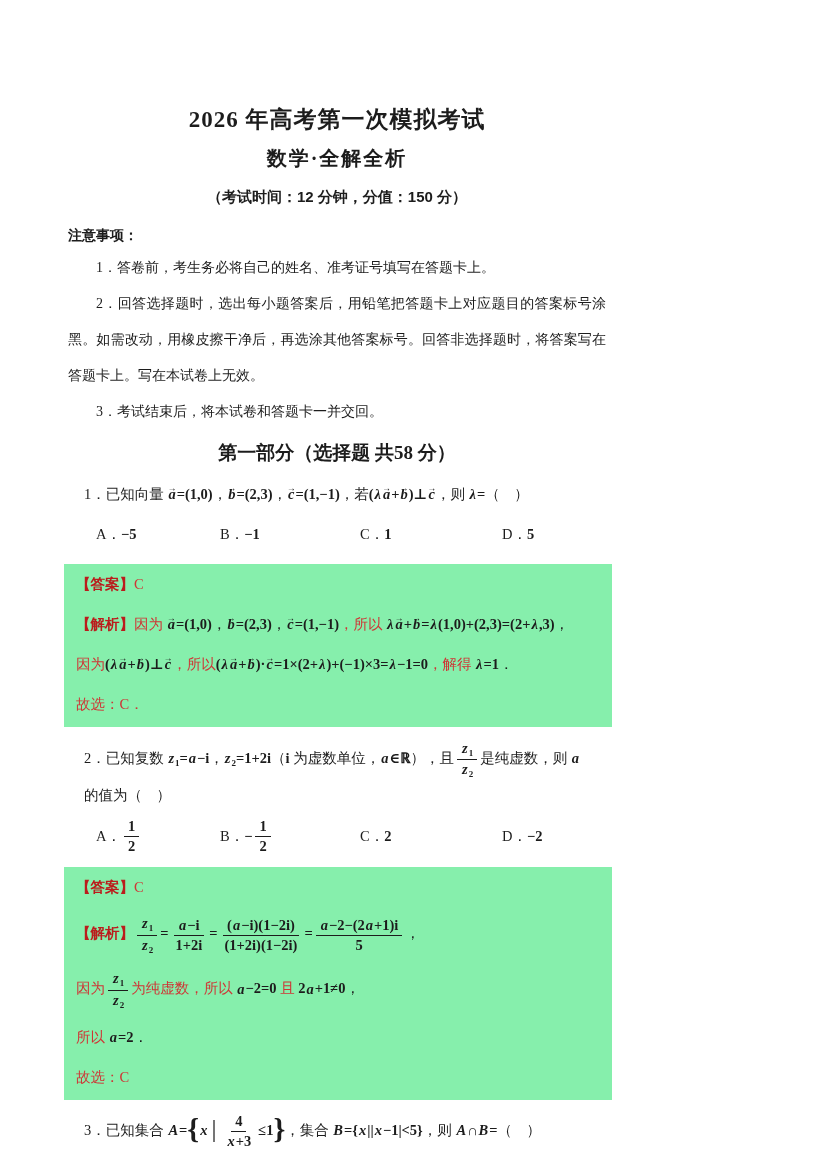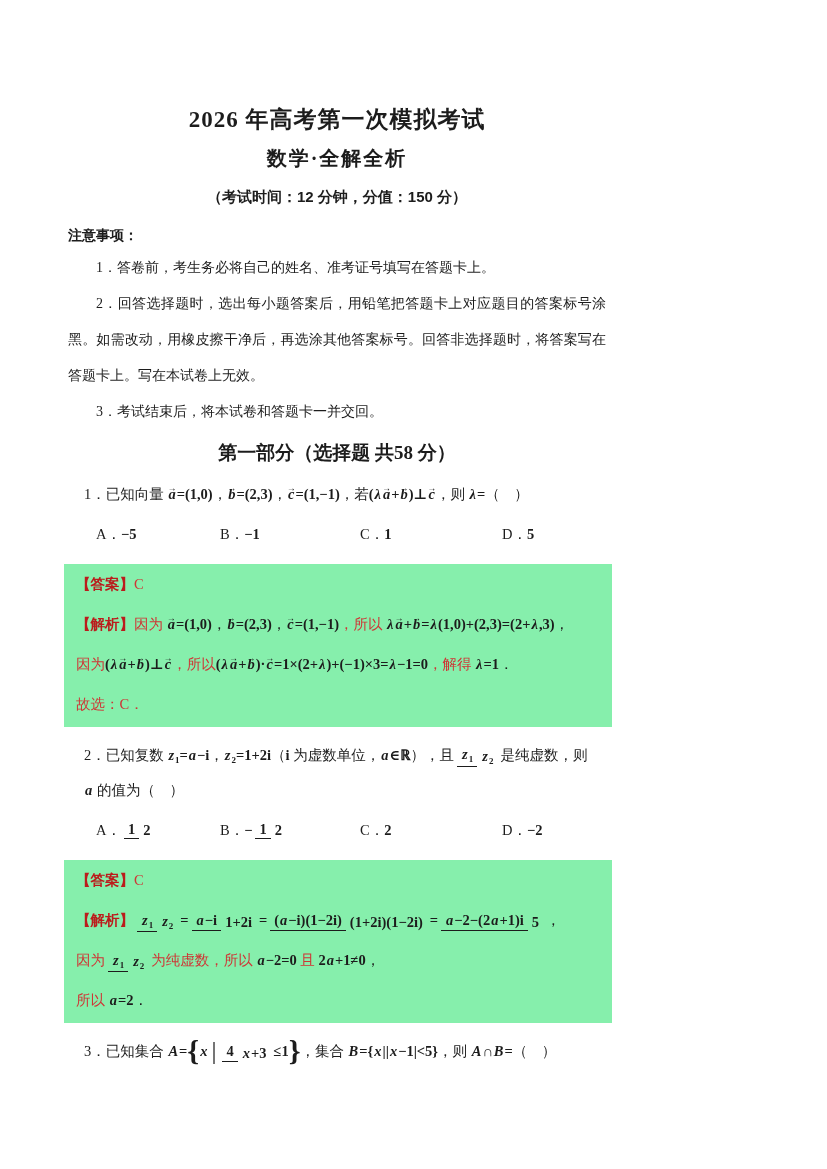--- a/index.html
+++ b/index.html
@@ -36,21 +36,21 @@
   
   .m{font-family:"Liberation Serif","DejaVu Serif",serif;font-style:italic;font-weight:700;padding:0 1px;}
   .mn{font-family:"Liberation Serif","DejaVu Serif",serif;font-weight:700;}
   .sub{font-size:0.62em;vertical-align:-0.35em;}
   .red{color:#cf3535;}
   .lbl{color:#bb1c1c;font-weight:700;}
   .vec{font-family:"Liberation Serif","DejaVu Serif",serif;font-weight:700;font-style:italic;
     position:relative;display:inline-block;padding:0 1px;}
   .vec::after{content:"→";position:absolute;left:0;right:0;top:-0.72em;
     font-size:0.6em;font-style:normal;font-weight:400;text-align:center;}
-  .frac{display:inline-flex;flex-direction:row;align-items:center;vertical-align:middle;
+  .frac{display:inline-flex;flex-direction:column;align-items:center;vertical-align:middle;
     margin:0 3px;font-weight:700;font-family:"Liberation Serif","DejaVu Serif",serif;}
   .frac .fn{display:block;padding:0 4px 1px;border-bottom:1.5px solid #1c1c1c;line-height:1.15;}
   .frac .fd{display:block;padding:1px 4px 0;line-height:1.15;}
   .brace{font-size:30px;font-weight:700;vertical-align:middle;line-height:0;position:relative;top:-2px;}
   .bigbar{font-size:25px;font-weight:400;vertical-align:middle;line-height:0;position:relative;top:-2px;padding:0 3px;}
 </style>
 </head>
 <body>
 
 <div class="page">
@@ -136,20 +136,21 @@
           <span class="fd"><span class="mn">(1+2i)(1−2i)</span></span>
         </span><span class="mn">=</span><span class="frac">
           <span class="fn"><span class="m">a</span><span class="mn">−2−(2</span><span class="m">a</span><span class="mn">+1)i</span></span>
           <span class="fd"><span class="mn">5</span></span>
         </span><span>，</span></p>
     <p><span class="red">因为</span><span class="frac">
           <span class="fn"><span class="m">z</span><span class="mn sub">1</span></span>
           <span class="fd"><span class="m">z</span><span class="mn sub">2</span></span>
         </span><span class="red">为纯虚数，所以 </span><span class="m">a</span><span class="mn">−2=0</span><span class="red"> 且 </span><span class="mn">2</span><span class="m">a</span><span class="mn">+1≠0</span><span>，</span></p>
     <p><span class="red">所以 </span><span class="m">a</span><span class="mn">=2</span><span>．</span></p>
+    <p><span class="red">故选：C</span></p>
   </div>
 
   <p class="q"><span>3．已知集合 </span><span class="m">A</span><span class="mn">=</span><span class="brace">{</span><span class="m">x</span><span class="bigbar">|</span><span class="frac">
         <span class="fn"><span class="mn">4</span></span>
         <span class="fd"><span class="m">x</span><span class="mn">+3</span></span>
       </span><span class="mn">≤1</span><span class="brace">}</span><span>，集合 </span><span class="m">B</span><span class="mn">=</span><span class="mn">{</span><span class="m">x</span><span class="mn">||</span><span class="m">x</span><span class="mn">−1|&lt;5</span><span class="mn">}</span><span>，则 </span><span class="m">A</span><span class="mn">∩</span><span class="m">B</span><span class="mn">=</span><span>（　）</span></p>
 
 </div>
 
 </body></html>

